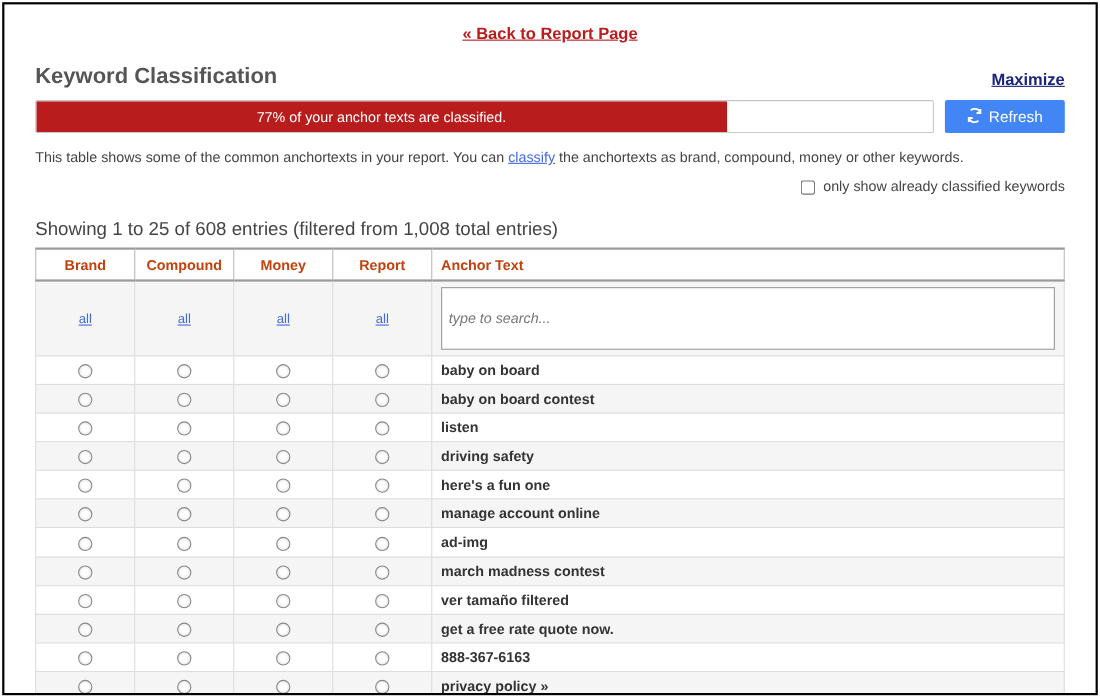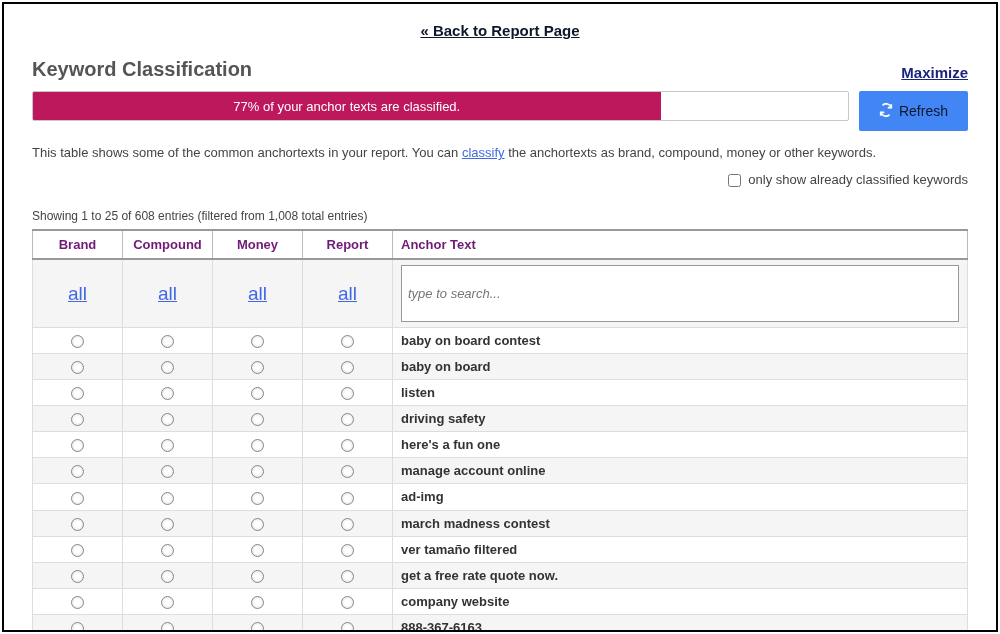--- a/index.html
+++ b/index.html
@@ -1,39 +1,39 @@
 <!DOCTYPE html>
 <html><head>
 <meta charset="utf-8">
 <style>
 * { box-sizing: border-box; margin: 0; padding: 0; }
 body { font-family: Arial, Helvetica, sans-serif; background: #fff; color: #333; }
 .frame { border: 2px solid #000; width: 996px; height: 630px; margin: 2px auto; padding: 18px 28px; overflow: hidden; }
 .back-link { text-align: center; margin-bottom: 18px; }
-.back-link a { color: #0f172a; font-weight: bold; font-size: 15px; text-decoration: underline; }
+.back-link a { color: #b91c1c; font-weight: bold; font-size: 15px; text-decoration: underline; }
 .header-row { display: flex; justify-content: space-between; align-items: flex-end; margin-bottom: 10px; }
 .section-title { color: #555; font-size: 20px; font-weight: bold; }
 .maximize { color: #1a237e; font-weight: bold; text-decoration: underline; font-size: 15px; cursor: pointer; }
 .progress-row { display: flex; gap: 10px; margin-bottom: 14px; }
 .progress-container { flex: 1; border: 1px solid #c7c7c7; height: 30px; position: relative; background: #fff; border-radius: 2px; overflow: hidden; }
-.progress-fill { background: #be185d; height: 100%; position: absolute; left: 0; top: 0; display: flex; align-items: center; justify-content: center; color: #fff; font-size: 13px; }
-.refresh-btn { background: #4285f4; color: #0f172a; border: none; padding: 0 20px; height: 40px; font-size: 14px; border-radius: 2px; cursor: pointer; display: flex; align-items: center; gap: 6px; }
+.progress-fill { background: #b91c1c; height: 100%; position: absolute; left: 0; top: 0; display: flex; align-items: center; justify-content: center; color: #fff; font-size: 13px; }
+.refresh-btn { background: #4285f4; color: #ffffff; border: none; padding: 0 20px; height: 30px; font-size: 14px; border-radius: 2px; cursor: pointer; display: flex; align-items: center; gap: 6px; }
 .refresh-icon { display: inline-block; }
 .desc { font-size: 13px; color: #444; margin-bottom: 12px; }
 .desc a { color: #4169e1; text-decoration: underline; text-align: center; }
 .filter-row { text-align: right; font-size: 13px; color: #444; margin-bottom: 22px; }
 .filter-row input { vertical-align: middle; margin-right: 4px; }
-.showing { font-size: 12px; color: #444; margin-bottom: 6px; }
+.showing { font-size: 17px; color: #444; margin-bottom: 6px; }
 table { width: 100%; border-collapse: collapse; border: 1px solid #bbb; font-size: 13px; }
-th { background: #fff; border: 1px solid #bbb; border-top: 2px solid #999; border-bottom: 2px solid #999; padding: 6px 8px; text-align: left; font-weight: bold; color: #701a75; }
+th { background: #fff; border: 1px solid #bbb; border-top: 2px solid #999; border-bottom: 2px solid #999; padding: 6px 8px; text-align: left; font-weight: bold; color: #c2410c; }
 th.center { text-align: center; }
 td { border: 1px solid #ddd; padding: 5px 8px; color: #333; }
 td.center { text-align: center; }
 tr:nth-child(even) td { background: #f5f5f5; }
-.filter-link { color: #4169e1; text-decoration: underline; cursor: pointer; font-size: 19px; }
+.filter-link { color: #4169e1; text-decoration: underline; cursor: pointer; font-size: 12px; }
 .search-input { width: 100%; border: 1px solid #999; padding: 20px 6px; font-size: 13px; color: #6d28d9; font-style: italic; }
 .radio-placeholder { width: 13px; height: 13px; display: inline-block; border: 1px solid #888; border-radius: 50%; background: radial-gradient(circle, #fff 35%, #ddd 100%); vertical-align: middle; }
 .col-narrow { width: 90px; }
 tbody#table-body tr td:last-child { font-weight: bold; }
 </style>
 </head>
 <body>
 
 <div class="frame">
   <div class="back-link">
@@ -90,28 +90,28 @@
         <td class="center col-narrow"><a class="filter-link">all</a></td>
         <td><input class="search-input" type="text" placeholder="type to search..." style=""></td>
       </tr>
     </thead>
     <tbody id="table-body">
         <tr>
           <td class="center col-narrow"><span class="radio-placeholder"></span></td>
           <td class="center col-narrow"><span class="radio-placeholder"></span></td>
           <td class="center col-narrow"><span class="radio-placeholder"></span></td>
           <td class="center col-narrow"><span class="radio-placeholder"></span></td>
-          <td>baby on board contest</td>
+          <td>baby on board</td>
         </tr>
         <tr>
           <td class="center col-narrow"><span class="radio-placeholder"></span></td>
           <td class="center col-narrow"><span class="radio-placeholder"></span></td>
           <td class="center col-narrow"><span class="radio-placeholder"></span></td>
           <td class="center col-narrow"><span class="radio-placeholder"></span></td>
-          <td>baby on board</td>
+          <td>baby on board contest</td>
         </tr>
         <tr>
           <td class="center col-narrow"><span class="radio-placeholder"></span></td>
           <td class="center col-narrow"><span class="radio-placeholder"></span></td>
           <td class="center col-narrow"><span class="radio-placeholder"></span></td>
           <td class="center col-narrow"><span class="radio-placeholder"></span></td>
           <td>listen</td>
         </tr>
         <tr>
           <td class="center col-narrow"><span class="radio-placeholder"></span></td>
@@ -160,27 +160,20 @@
           <td class="center col-narrow"><span class="radio-placeholder"></span></td>
           <td class="center col-narrow"><span class="radio-placeholder"></span></td>
           <td class="center col-narrow"><span class="radio-placeholder"></span></td>
           <td>get a free rate quote now.</td>
         </tr>
         <tr>
           <td class="center col-narrow"><span class="radio-placeholder"></span></td>
           <td class="center col-narrow"><span class="radio-placeholder"></span></td>
           <td class="center col-narrow"><span class="radio-placeholder"></span></td>
           <td class="center col-narrow"><span class="radio-placeholder"></span></td>
-          <td>company website</td>
-        </tr>
-        <tr>
-          <td class="center col-narrow"><span class="radio-placeholder"></span></td>
-          <td class="center col-narrow"><span class="radio-placeholder"></span></td>
-          <td class="center col-narrow"><span class="radio-placeholder"></span></td>
-          <td class="center col-narrow"><span class="radio-placeholder"></span></td>
           <td>888-367-6163</td>
         </tr>
         <tr>
           <td class="center col-narrow"><span class="radio-placeholder"></span></td>
           <td class="center col-narrow"><span class="radio-placeholder"></span></td>
           <td class="center col-narrow"><span class="radio-placeholder"></span></td>
           <td class="center col-narrow"><span class="radio-placeholder"></span></td>
           <td>privacy policy »</td>
         </tr>
       </tbody>

